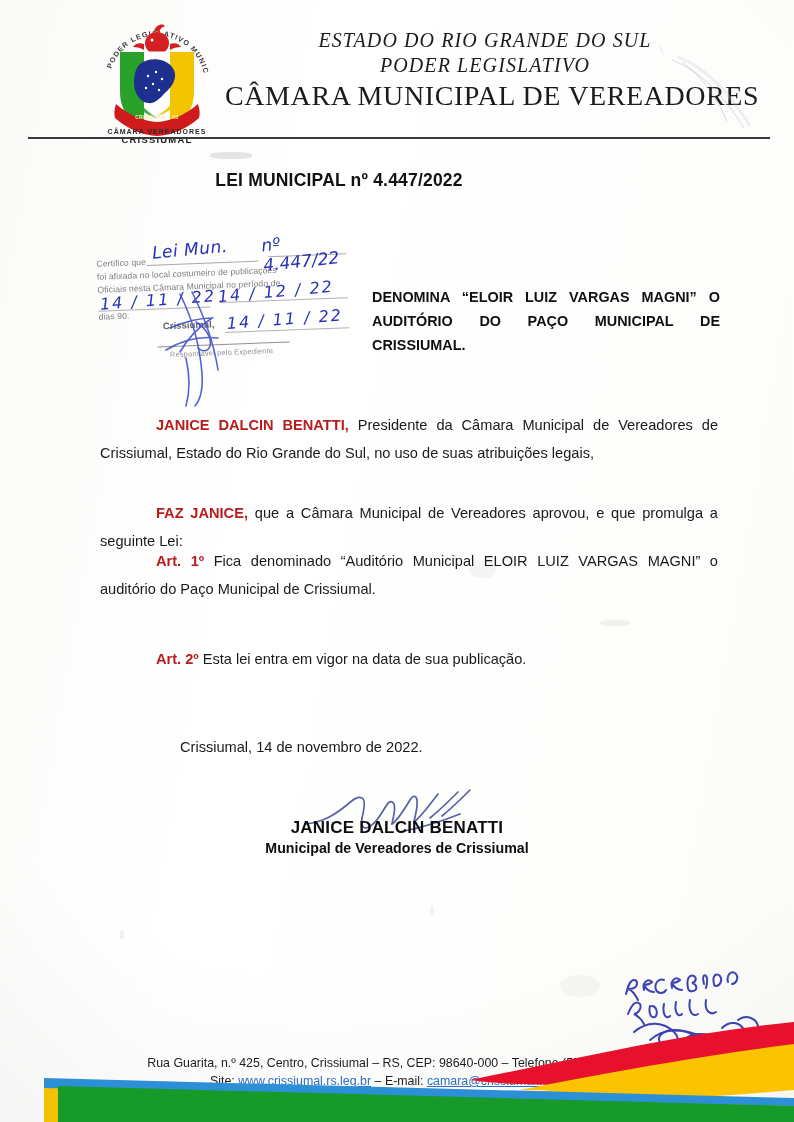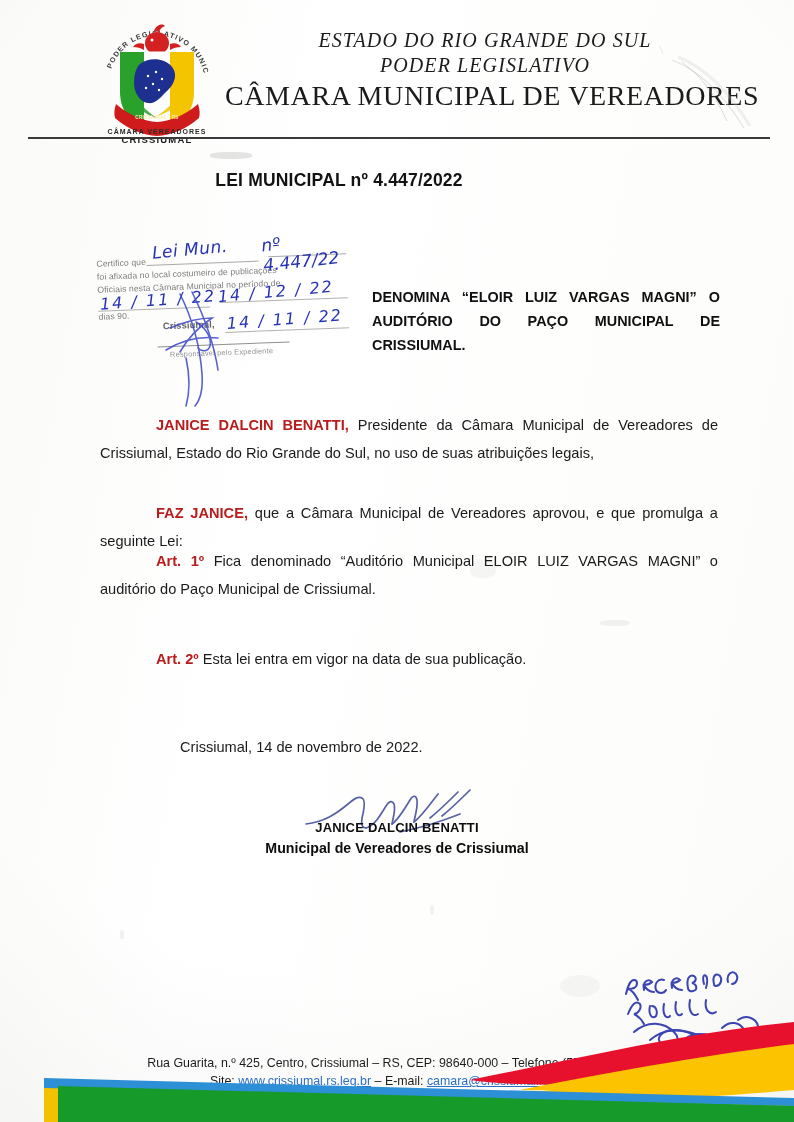--- a/index.html
+++ b/index.html
@@ -212,21 +212,21 @@
     position: absolute;
     left: 0;
     top: 818px;
     width: 794px;
     text-align: center;
     font-size: 14.2px;
     font-weight: bold;
     line-height: 20px;
     color: #0d0d0d;
   }
-  .sig-name { font-size: 13px; letter-spacing: .2px; }
+  .sig-name { font-size: 17px; letter-spacing: .2px; }
   .sig-pen {
     position: absolute;
     left: 300px;
     top: 788px;
     width: 210px;
     height: 48px;
     pointer-events: none;
   }
 
   

